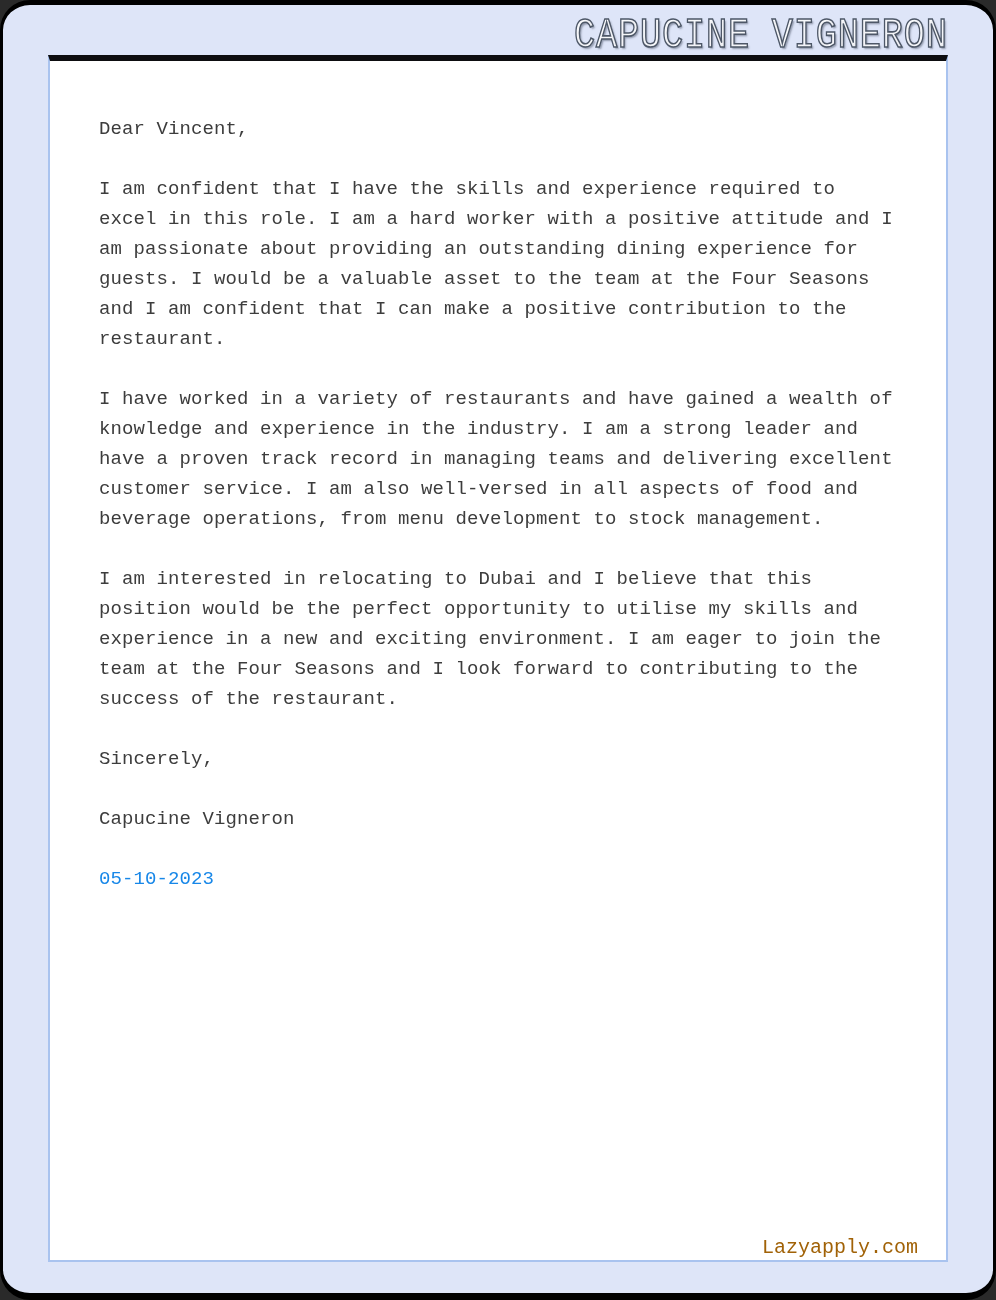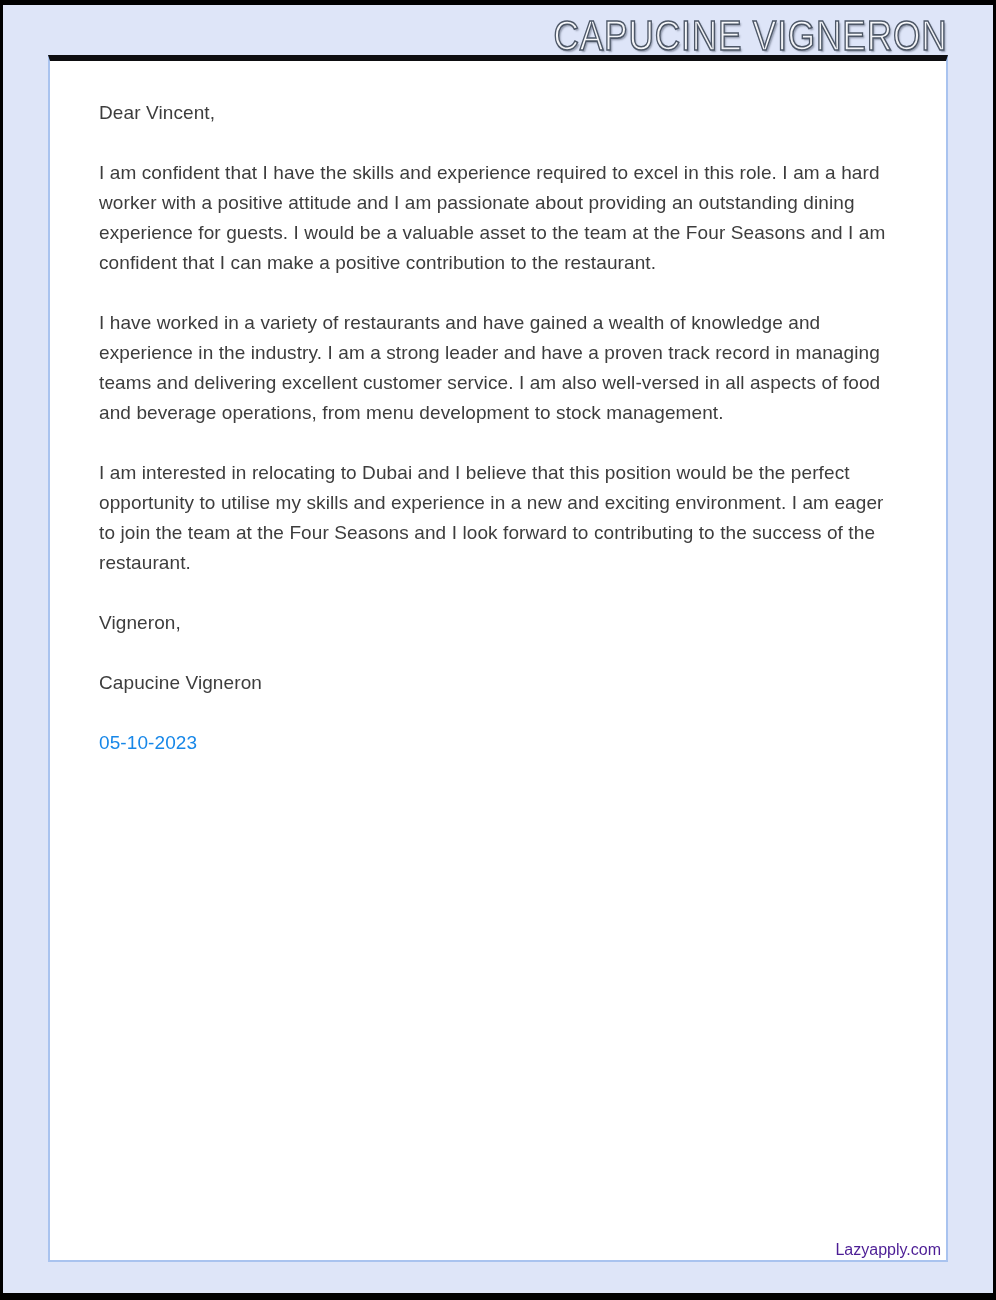--- a/index.html
+++ b/index.html
@@ -6,22 +6,23 @@
   * { box-sizing: border-box; }
 
   .page {
     position: relative;
     width: 996px;
     height: 1300px;
     background: #dee5f8;
     border-style: solid;
     border-color: #000;
     border-width: 5px 3px 7px 3px;
-    font-family: Liberation Sans, sans-serif;
+    font-family: Liberation Mono, monospace;
     overflow: hidden;
+    border-radius: 30px;
   }
 
   .header-title {
     position: absolute;
     top: 6px;
     right: 45px;
     font-size: 43px;
     font-weight: 400;
     letter-spacing: 1px;
     white-space: nowrap;
@@ -47,29 +48,29 @@
 
   .letter {
     padding: 37px 52px 0 49px;
     font-size: 19px;
     line-height: 30px;
     color: #3d3d3d;
     letter-spacing: 0.1px;
   }
 
   .letter p { margin: 30px 0 0 0; }
-  .letter p:first-child { margin-top: 0; }
+  .letter p:first-child { margin-top: 16px; }
   .letter .date { color: #1787e8; }
 
   .brand {
     position: absolute;
-    right: 5px;
+    right: 28px;
     bottom: 1px;
-    font-size: 16px;
-    color: #4c1d95;
+    font-size: 20px;
+    color: #a16207;
   }
 </style>
 </head>
 <body>
 
 <div class="page">
 
   <div class="header-title">CAPUCINE VIGNERON</div>
 
   <div class="panel">
@@ -77,21 +78,21 @@
       <p>Dear Vincent,</p>
 
 
       <p>I am confident that I have the skills and experience required to excel in this role. I am a hard worker with a positive attitude and I am passionate about providing an outstanding dining experience for guests. I would be a valuable asset to the team at the Four Seasons and I am confident that I can make a positive contribution to the restaurant.</p>
 
       <p>I have worked in a variety of restaurants and have gained a wealth of knowledge and experience in the industry. I am a strong leader and have a proven track record in managing teams and delivering excellent customer service. I am also well-versed in all aspects of food and beverage operations, from menu development to stock management.</p>
 
       <p>I am interested in relocating to Dubai and I believe that this position would be the perfect opportunity to utilise my skills and experience in a new and exciting environment. I am eager to join the team at the Four Seasons and I look forward to contributing to the success of the restaurant.</p>
 
 
-      <p>Vigneron,</p>
+      <p>Sincerely,</p>
 
       <p>Capucine Vigneron</p>
 
       <p class="date">05-10-2023</p>
     </div>
 
     <div class="brand">Lazyapply.com</div>
   </div>
 
 </div>

